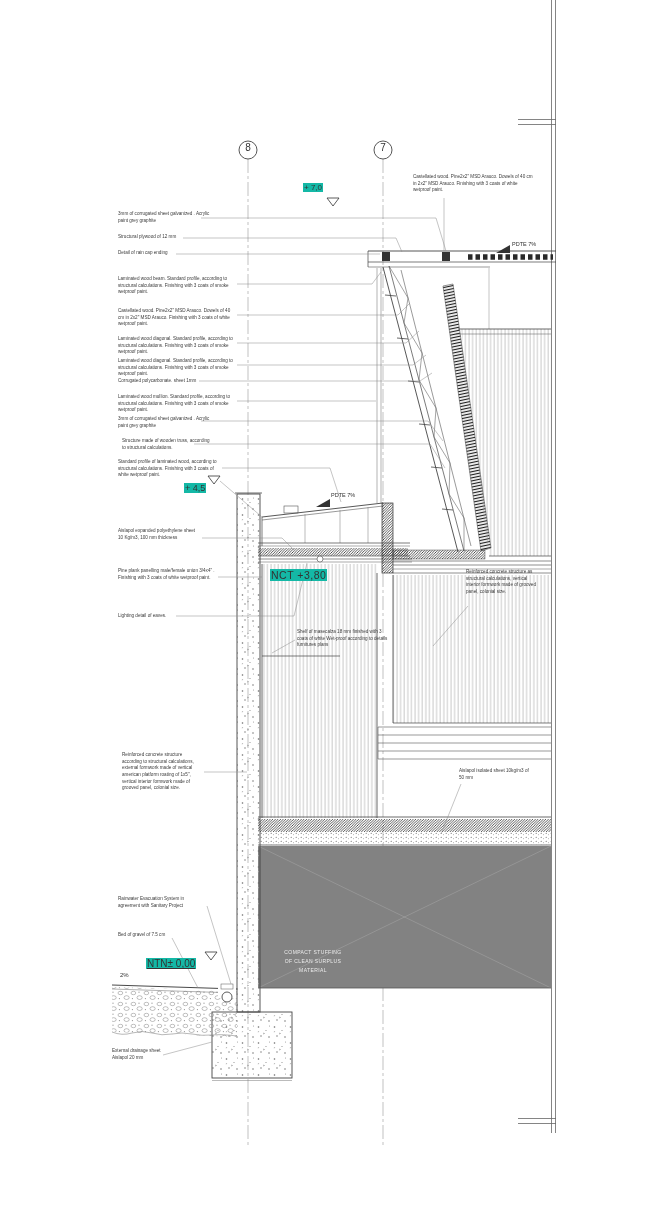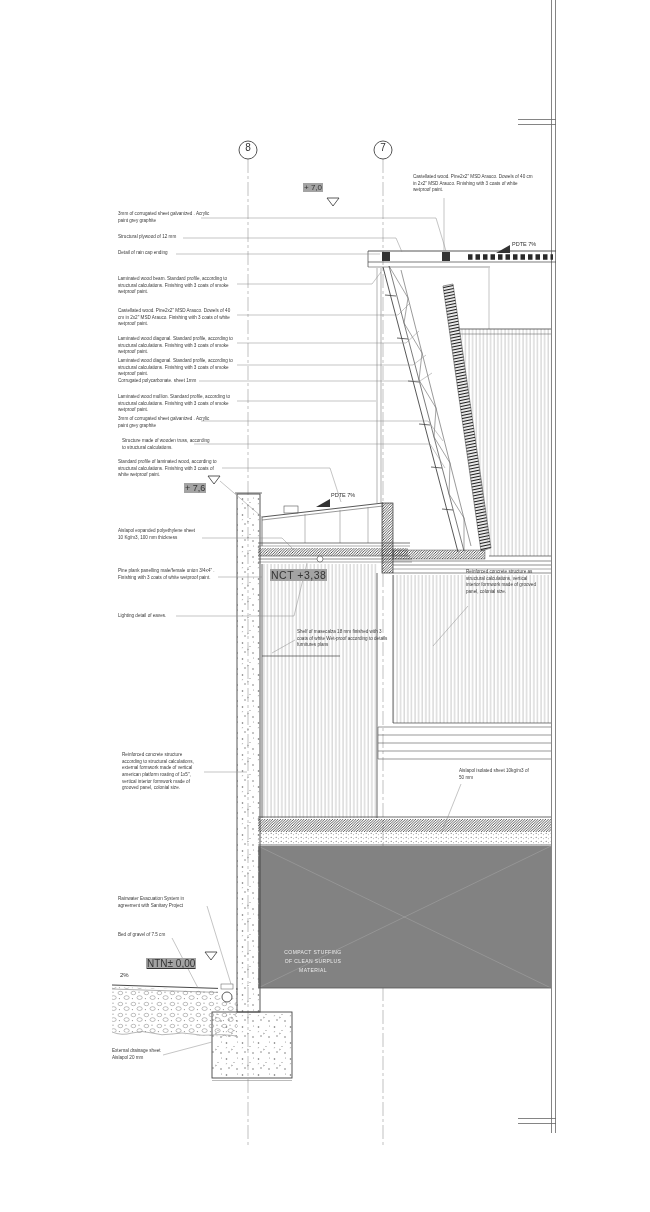--- a/index.html
+++ b/index.html
@@ -1,21 +1,21 @@
 <!DOCTYPE html>
 <html><head>
 <meta charset="utf-8">
 <style>
   html,body{margin:0;padding:0;background:#fff;}
   #stage{position:relative;width:650px;height:1212px;background:#fff;overflow:hidden;
          font-family:"Liberation Sans",sans-serif;}
   #linework{position:absolute;left:0;top:0;}
   #textlayer{position:absolute;left:0;top:0;width:650px;height:1212px;}
   .ann{position:absolute;font-size:4.6px;line-height:1.45;color:#3c3c3c;letter-spacing:0;}
-  .lvl{position:absolute;color:#333;background:#a3a3a3;padding:0 1px;white-space:nowrap;}
+  .lvl{position:absolute;color:#333;background:#14b8a6;padding:0 1px;white-space:nowrap;}
   .lvl-top{font-size:8px;}
   .lvl-mid{font-size:9px;}
   .lvl-nct{font-size:10.5px;letter-spacing:0.5px;}
   .lvl-ntn{font-size:10px;text-decoration:underline;}
   .pdte{position:absolute;font-size:5.5px;color:#333;white-space:nowrap;}
   .gridnum{position:absolute;width:18px;height:16px;text-align:center;font-size:10px;color:#333;}
   .filltxt{position:absolute;left:280px;top:948px;width:66px;text-align:center;
            font-size:5px;line-height:1.8;color:#ececec;letter-spacing:0.4px;}
   .slope2{position:absolute;font-size:6px;color:#333;}
 </style>
@@ -233,22 +233,22 @@
     <polygon points="316,507 330,507 330,499"></polygon>
   </g>
 </svg>
 
 <div id="textlayer">
 
   <div class="gridnum" style="left:239px;top:142px">8</div>
   <div class="gridnum" style="left:374px;top:142px">7</div>
 
   <div class="lvl lvl-top" style="left:303px;top:183px">+ 7,0</div>
-  <div class="lvl lvl-mid" style="left:184px;top:483px">+ 7,6</div>
-  <div class="lvl lvl-nct" style="left:270px;top:569px">NCT +3,38</div>
+  <div class="lvl lvl-mid" style="left:184px;top:483px">+ 4,5</div>
+  <div class="lvl lvl-nct" style="left:270px;top:569px">NCT +3,80</div>
   <div class="lvl lvl-ntn" style="left:146px;top:958px">NTN± 0,00</div>
   <div class="pdte" style="left:512px;top:241px">PDTE 7%</div>
   <div class="pdte" style="left:331px;top:492px">PDTE 7%</div>
   <div class="slope2" style="left:120px;top:972px">2%</div>
 
   <div class="ann" style="left:118px;top:211px;width:100px">3mm of corrugated sheet galvanized . Acrylic paint grey graphite</div>
   <div class="ann" style="left:118px;top:234px;width:110px">Structural plywood  of 12 mm</div>
   <div class="ann" style="left:118px;top:250px;width:110px">Detail of rain cap ending</div>
   <div class="ann" style="left:118px;top:276px;width:118px">Laminated wood beam. Standard profile, according to structural calculations. Finishing with 3 coats of smoke wetproof paint.</div>
   <div class="ann" style="left:118px;top:308px;width:118px">Castellated wood. Pine2x2" MSD Arauco. Dowels of 40 cm in 2x2" MSD Arauco. Finishing with 3 coats of white wetproof paint.</div>

